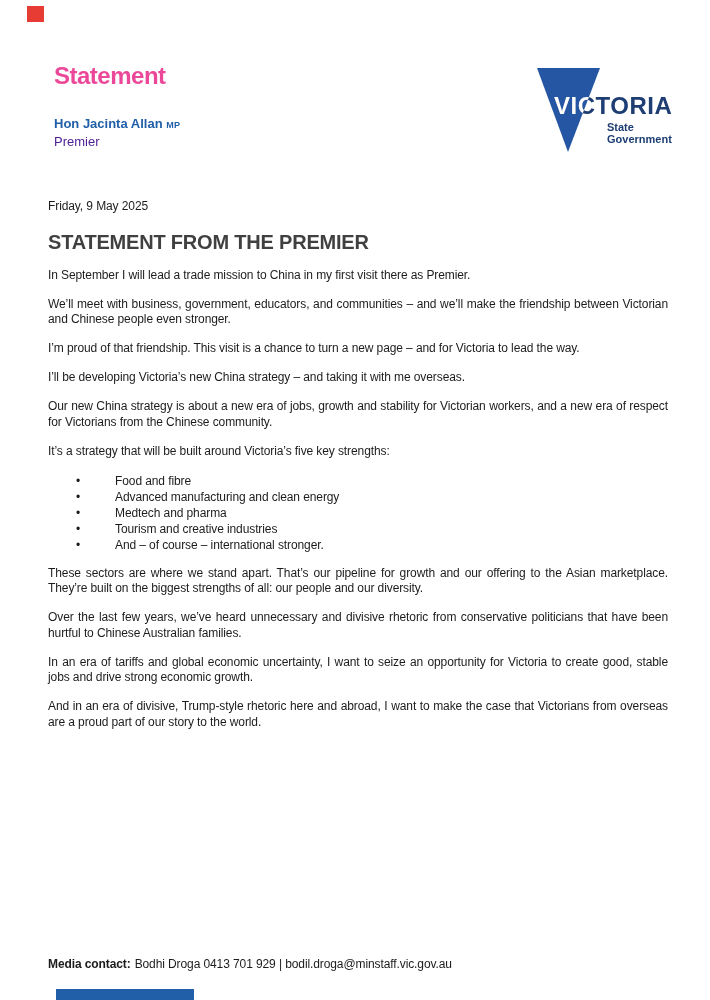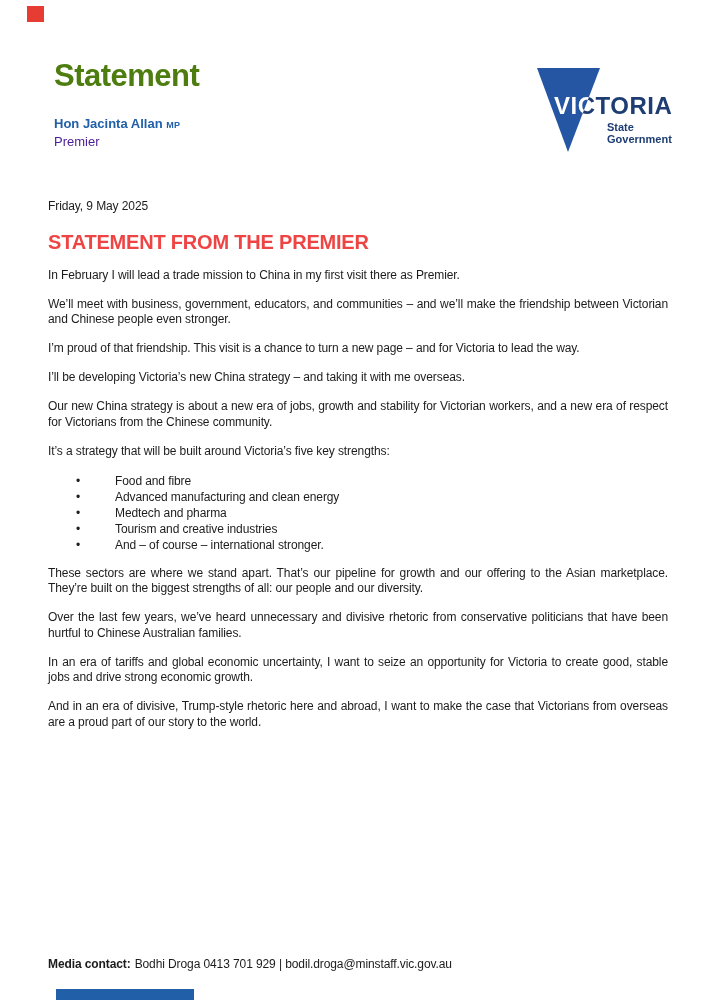--- a/index.html
+++ b/index.html
@@ -18,25 +18,25 @@
     position: absolute;
     left: 27px; top: 6px;
     width: 17px; height: 16px;
     background: #e73c34;
   }
 
   
   .masthead { position: absolute; left: 54px; top: 60px; }
   .masthead-title {
     margin: 0;
-    font-size: 31px;
+    font-size: 24px;
     line-height: 31px;
     font-weight: bold;
     letter-spacing: -0.5px;
-    color: #4d7c0f;
+    color: #ec4899;
   }
   .masthead-author {
     margin-top: 26px;
     font-size: 13px;
     line-height: 13px;
     font-weight: bold;
     color: #2160a8;
   }
   .masthead-author .mp-suffix { font-size: 9px; letter-spacing: 0.3px; }
   .masthead-role {
@@ -59,21 +59,21 @@
     line-height: 15.5px;
     letter-spacing: -0.1px;
   }
   .doc-date { margin: 0 0 15px 0; }
   .doc-heading {
     margin: 0 0 14px 0;
     font-size: 20px;
     line-height: 24px;
     font-weight: bold;
     letter-spacing: -0.2px;
-    color: #ef4444;
+    color: #404040;
   }
   .doc-body p { margin: 0 0 13.5px 0; text-align: justify; }
   .bullet-list { margin: 0 0 12px 0; }
   .bullet-row { display: flex; line-height: 16.2px; }
   .bullet-dot { width: 8px; margin-left: 28px; margin-right: 31px; }
 
   
   .doc-footer {
     position: absolute;
     left: 48px; top: 957px;
@@ -118,21 +118,21 @@
       <text x="30" y="57" font-family="Liberation Sans, sans-serif" font-size="24" font-weight="bold" letter-spacing="0.5" fill="#ffffff" clip-path="url(#tri-clip)">VICTORIA</text>
       <text x="83" y="74" font-family="Liberation Sans, sans-serif" font-size="11" font-weight="bold" fill="#1d3d73">State</text>
       <text x="83" y="86" font-family="Liberation Sans, sans-serif" font-size="11" font-weight="bold" fill="#1d3d73">Government</text>
     </svg>
   </div>
 
   <div class="doc-body">
     <div class="doc-date">Friday, 9 May 2025</div>
     <h2 class="doc-heading">STATEMENT FROM THE PREMIER</h2>
 
-    <p>In February I will lead a trade mission to China in my first visit there as Premier.</p>
+    <p>In September I will lead a trade mission to China in my first visit there as Premier.</p>
     <p>We’ll meet with business, government, educators, and communities – and we’ll make the friendship between Victorian and Chinese people even stronger.</p>
     <p>I’m proud of that friendship. This visit is a chance to turn a new page – and for Victoria to lead the way.</p>
     <p>I’ll be developing Victoria’s new China strategy – and taking it with me overseas.</p>
     <p>Our new China strategy is about a new era of jobs, growth and stability for Victorian workers, and a new era of respect for Victorians from the Chinese community.</p>
     <p>It’s a strategy that will be built around Victoria’s five key strengths:</p>
 
     <div class="bullet-list">
       <div class="bullet-row">
         <span class="bullet-dot">•</span>
         <span>Food and fibre</span>

